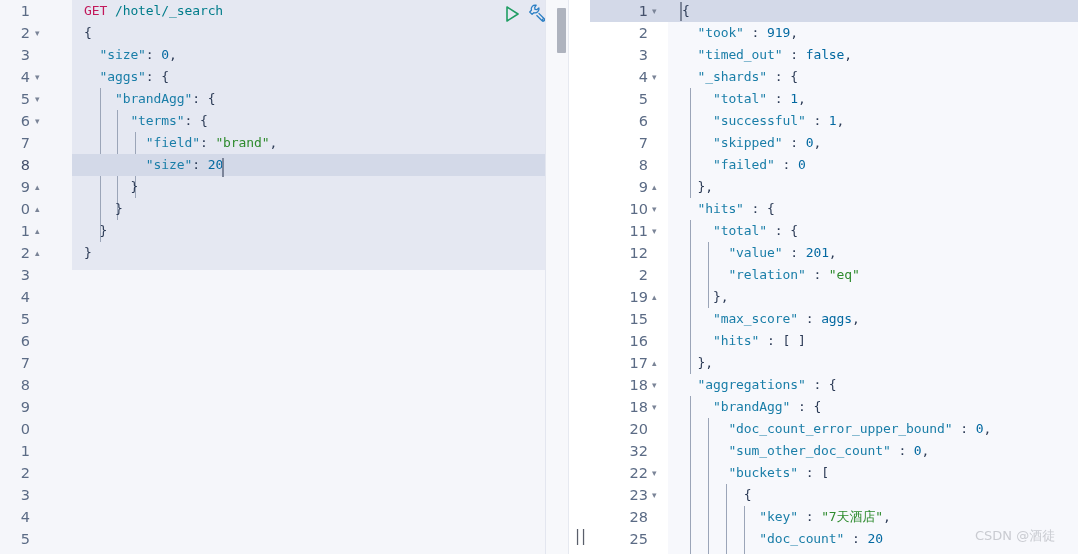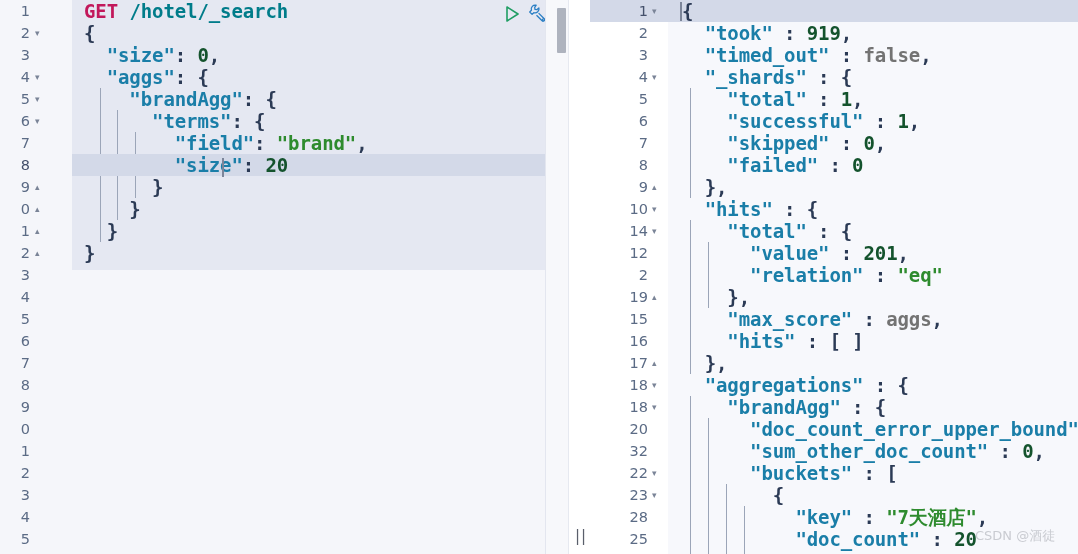--- a/index.html
+++ b/index.html
@@ -107,47 +107,46 @@
     font-size: 9px;
     color: #7a8497;
     font-family: "DejaVu Sans", sans-serif;
     line-height: 22px;
   }
   .left .fold { left: 35px; }
   .right .fold { left: 62px; }
 
   .code {
     position: absolute;
-    font-size: 19px;
+    font-size: 13px;
     white-space: pre;
     font-family: "DejaVu Sans Mono", "Liberation Mono", monospace;
     letter-spacing: -0.1px;
-    font-weight: bold;
   }
   .left .code { left: 84px; }
   .right .code { left: 92px; }
 
   
   .row.current .hl {
     position: absolute;
     top: 0; height: 22px;
     background: #d3d9e8;
   }
   .left .row.current .hl { left: 72px; width: 473px; }
   .right .row.current .hl { left: 0px; width: 488px; }
   .row.current .ln { color: #44506b; }
 
   
   .k-method { color: #c2185b; }
   .k-path   { color: #007c8a; }
   .k-key    { color: #1a7ea8; }
   .k-brace  { color: #2b3a55; }
-  .k-num    { color: #14532d; text-align: right; }
+  .k-num    { color: #0369a1; text-align: right; }
   .k-str    { color: #2e8b2e; }
-  .k-bool   { color: #737373; }
+  .k-bool   { color: #0369a1; }
 
   
   .guide {
     position: absolute;
     width: 1px;
     background: #9ba5b8;
   }
 
   
   .caret {
@@ -256,21 +255,21 @@
         <div class="row current" style="top: 0px;"><div class="hl"></div><span class="ln">1</span><span class="fold">▾</span><span class="code"><span class="k-brace">{</span></span></div>
         <div class="row" style="top: 22px;"><span class="ln">2</span><span class="code">  <span class="k-key">"took"</span> <span class="k-brace">:</span> <span class="k-num">919</span><span class="k-brace">,</span></span></div>
         <div class="row" style="top: 44px;"><span class="ln">3</span><span class="code">  <span class="k-key">"timed_out"</span> <span class="k-brace">:</span> <span class="k-bool">false</span><span class="k-brace">,</span></span></div>
         <div class="row" style="top: 66px;"><span class="ln">4</span><span class="fold">▾</span><span class="code">  <span class="k-key">"_shards"</span> <span class="k-brace">:</span> <span class="k-brace">{</span></span></div>
         <div class="row" style="top: 88px;"><span class="ln">5</span><span class="code">    <span class="k-key">"total"</span> <span class="k-brace">:</span> <span class="k-num">1</span><span class="k-brace">,</span></span></div>
         <div class="row" style="top: 110px;"><span class="ln">6</span><span class="code">    <span class="k-key">"successful"</span> <span class="k-brace">:</span> <span class="k-num">1</span><span class="k-brace">,</span></span></div>
         <div class="row" style="top: 132px;"><span class="ln">7</span><span class="code">    <span class="k-key">"skipped"</span> <span class="k-brace">:</span> <span class="k-num">0</span><span class="k-brace">,</span></span></div>
         <div class="row" style="top: 154px;"><span class="ln">8</span><span class="code">    <span class="k-key">"failed"</span> <span class="k-brace">:</span> <span class="k-num">0</span></span></div>
         <div class="row" style="top: 176px;"><span class="ln">9</span><span class="fold">▴</span><span class="code">  <span class="k-brace">}</span><span class="k-brace">,</span></span></div>
         <div class="row" style="top: 198px;"><span class="ln">10</span><span class="fold">▾</span><span class="code">  <span class="k-key">"hits"</span> <span class="k-brace">:</span> <span class="k-brace">{</span></span></div>
-        <div class="row" style="top: 220px;"><span class="ln">14</span><span class="fold">▾</span><span class="code">    <span class="k-key">"total"</span> <span class="k-brace">:</span> <span class="k-brace">{</span></span></div>
+        <div class="row" style="top: 220px;"><span class="ln">11</span><span class="fold">▾</span><span class="code">    <span class="k-key">"total"</span> <span class="k-brace">:</span> <span class="k-brace">{</span></span></div>
         <div class="row" style="top: 242px;"><span class="ln">12</span><span class="code">      <span class="k-key">"value"</span> <span class="k-brace">:</span> <span class="k-num">201</span><span class="k-brace">,</span></span></div>
         <div class="row" style="top: 264px;"><span class="ln">2</span><span class="code">      <span class="k-key">"relation"</span> <span class="k-brace">:</span> <span class="k-str">"eq"</span></span></div>
         <div class="row" style="top: 286px;"><span class="ln">19</span><span class="fold">▴</span><span class="code">    <span class="k-brace">}</span><span class="k-brace">,</span></span></div>
         <div class="row" style="top: 308px;"><span class="ln">15</span><span class="code">    <span class="k-key">"max_score"</span> <span class="k-brace">:</span> <span class="k-bool">aggs</span><span class="k-brace">,</span></span></div>
         <div class="row" style="top: 330px;"><span class="ln">16</span><span class="code">    <span class="k-key">"hits"</span> <span class="k-brace">:</span> <span class="k-brace">[</span> <span class="k-brace">]</span></span></div>
         <div class="row" style="top: 352px;"><span class="ln">17</span><span class="fold">▴</span><span class="code">  <span class="k-brace">}</span><span class="k-brace">,</span></span></div>
         <div class="row" style="top: 374px;"><span class="ln">18</span><span class="fold">▾</span><span class="code">  <span class="k-key">"aggregations"</span> <span class="k-brace">:</span> <span class="k-brace">{</span></span></div>
         <div class="row" style="top: 396px;"><span class="ln">18</span><span class="fold">▾</span><span class="code">    <span class="k-key">"brandAgg"</span> <span class="k-brace">:</span> <span class="k-brace">{</span></span></div>
         <div class="row" style="top: 418px;"><span class="ln">20</span><span class="code">      <span class="k-key">"doc_count_error_upper_bound"</span> <span class="k-brace">:</span> <span class="k-num">0</span><span class="k-brace">,</span></span></div>
         <div class="row" style="top: 440px;"><span class="ln">32</span><span class="code">      <span class="k-key">"sum_other_doc_count"</span> <span class="k-brace">:</span> <span class="k-num">0</span><span class="k-brace">,</span></span></div>

